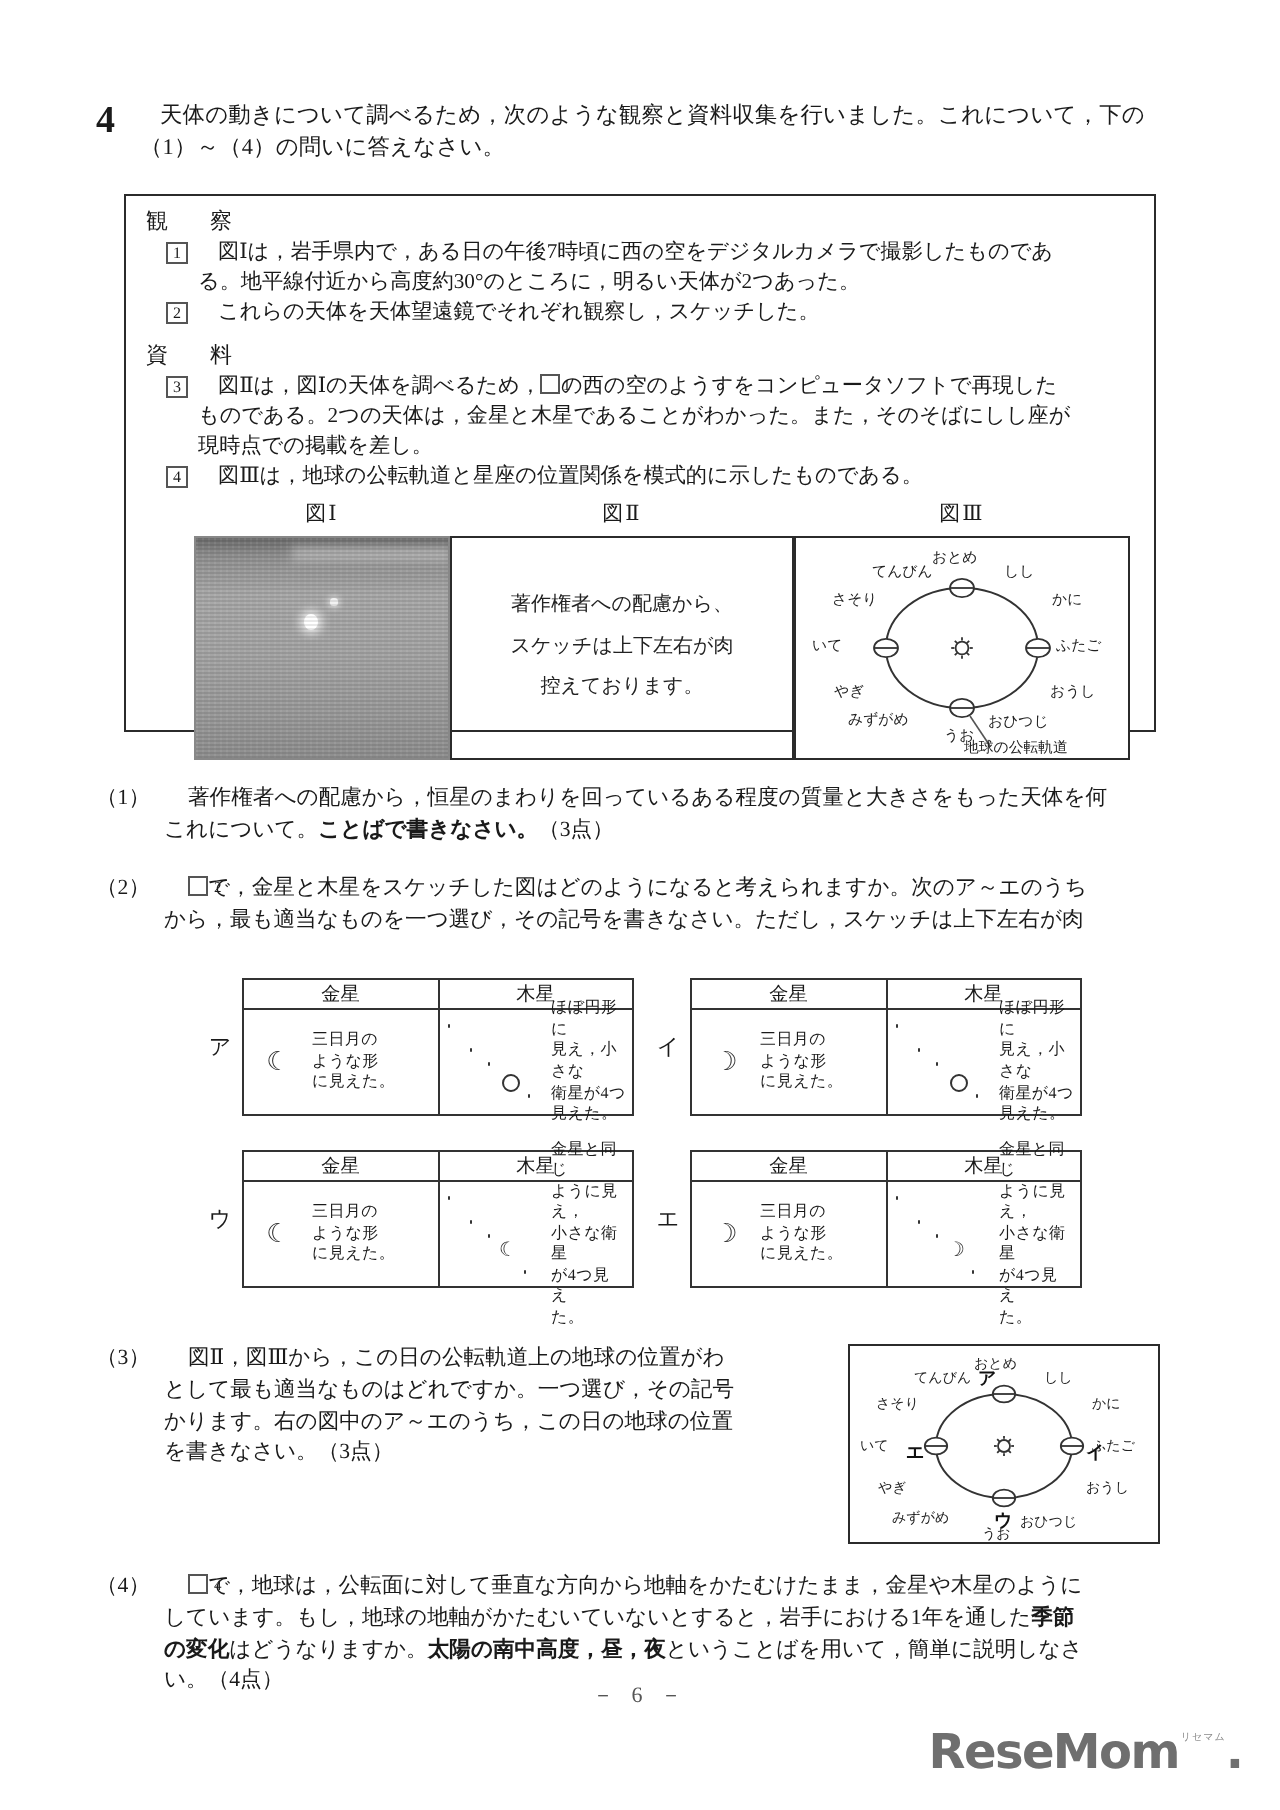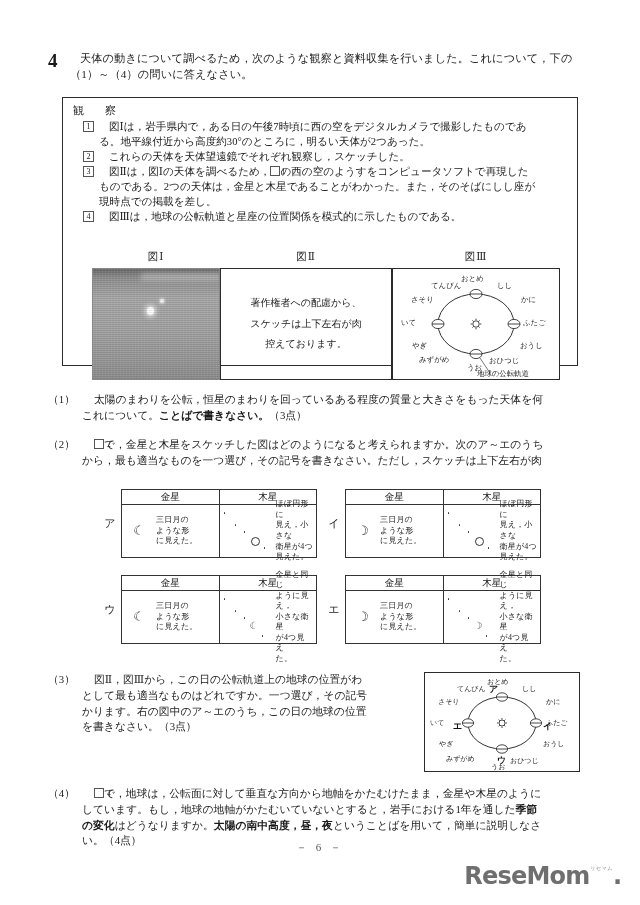--- a/index.html
+++ b/index.html
@@ -78,21 +78,21 @@
     text-align: center;
     font-size: 7.5px;
     vertical-align: 1px;
   }
 
   
   .figrow {
     position: absolute;
     left: 12px; right: 0; top: 152px;
     display: flex;
-    justify-content: center;
+    justify-content: flex-end;
     padding: 0 12px;
   }
   .figcol { display: flex; flex-direction: column; align-items: center; }
   .figcap { font-size: 10.5px; margin-bottom: 4px; letter-spacing: 1px; }
 
   
   .photo {
     width: 128px; height: 112px;
     border: 1px solid #888;
     position: relative;
@@ -272,20 +272,21 @@
       </div>
     </div>
 
     <div class="item">
       <div class="boxnum">2</div>
       <div class="item-txt">
         <div class="ind">これらの天体を天体望遠鏡でそれぞれ観察し，スケッチした。</div>
       </div>
     </div>
 
+    <div class="sec-label" style="margin-top:6px">資　料</div>
 
     <div class="item">
       <div class="boxnum">3</div>
       <div class="item-txt">
         <div class="ind"><span>図Ⅱは，図Ⅰの天体を調べるため，</span><span class="inline-num">1</span><span>の西の空のようすをコンピュータソフトで再現した</span></div>
         <div>ものである。2つの天体は，金星と木星であることがわかった。また，そのそばにしし座が</div>
         <div>現時点での掲載を差し。</div>
       </div>
     </div>
 
@@ -362,21 +363,21 @@
             </g>
           </svg>
         </div>
       </div>
     </div>
   </div>
 
   <div class="q" style="top:392px; right:32px;">
     <div class="qlabel">（1）</div>
     <div class="qtext">
-      <div class="l1">太陽のまわりを公転，恒星のまわりを回っているある程度の質量と大きさをもった天体を何</div>
+      <div class="l1">著作権者への配慮から，恒星のまわりを回っているある程度の質量と大きさをもった天体を何</div>
       <div><span>これについて。</span><span class="bold">ことばで書きなさい。</span><span>（3点）</span></div>
     </div>
   </div>
 
   <div class="q" style="top:437px; right:32px;">
     <div class="qlabel">（2）</div>
     <div class="qtext">
       <div class="l1"><span class="inline-num">2</span><span>で，金星と木星をスケッチした図はどのようになると考えられますか。次のア～エのうち</span></div>
       <div>から，最も適当なものを一つ選び，その記号を書きなさい。ただし，スケッチは上下左右が肉</div>
     </div>

